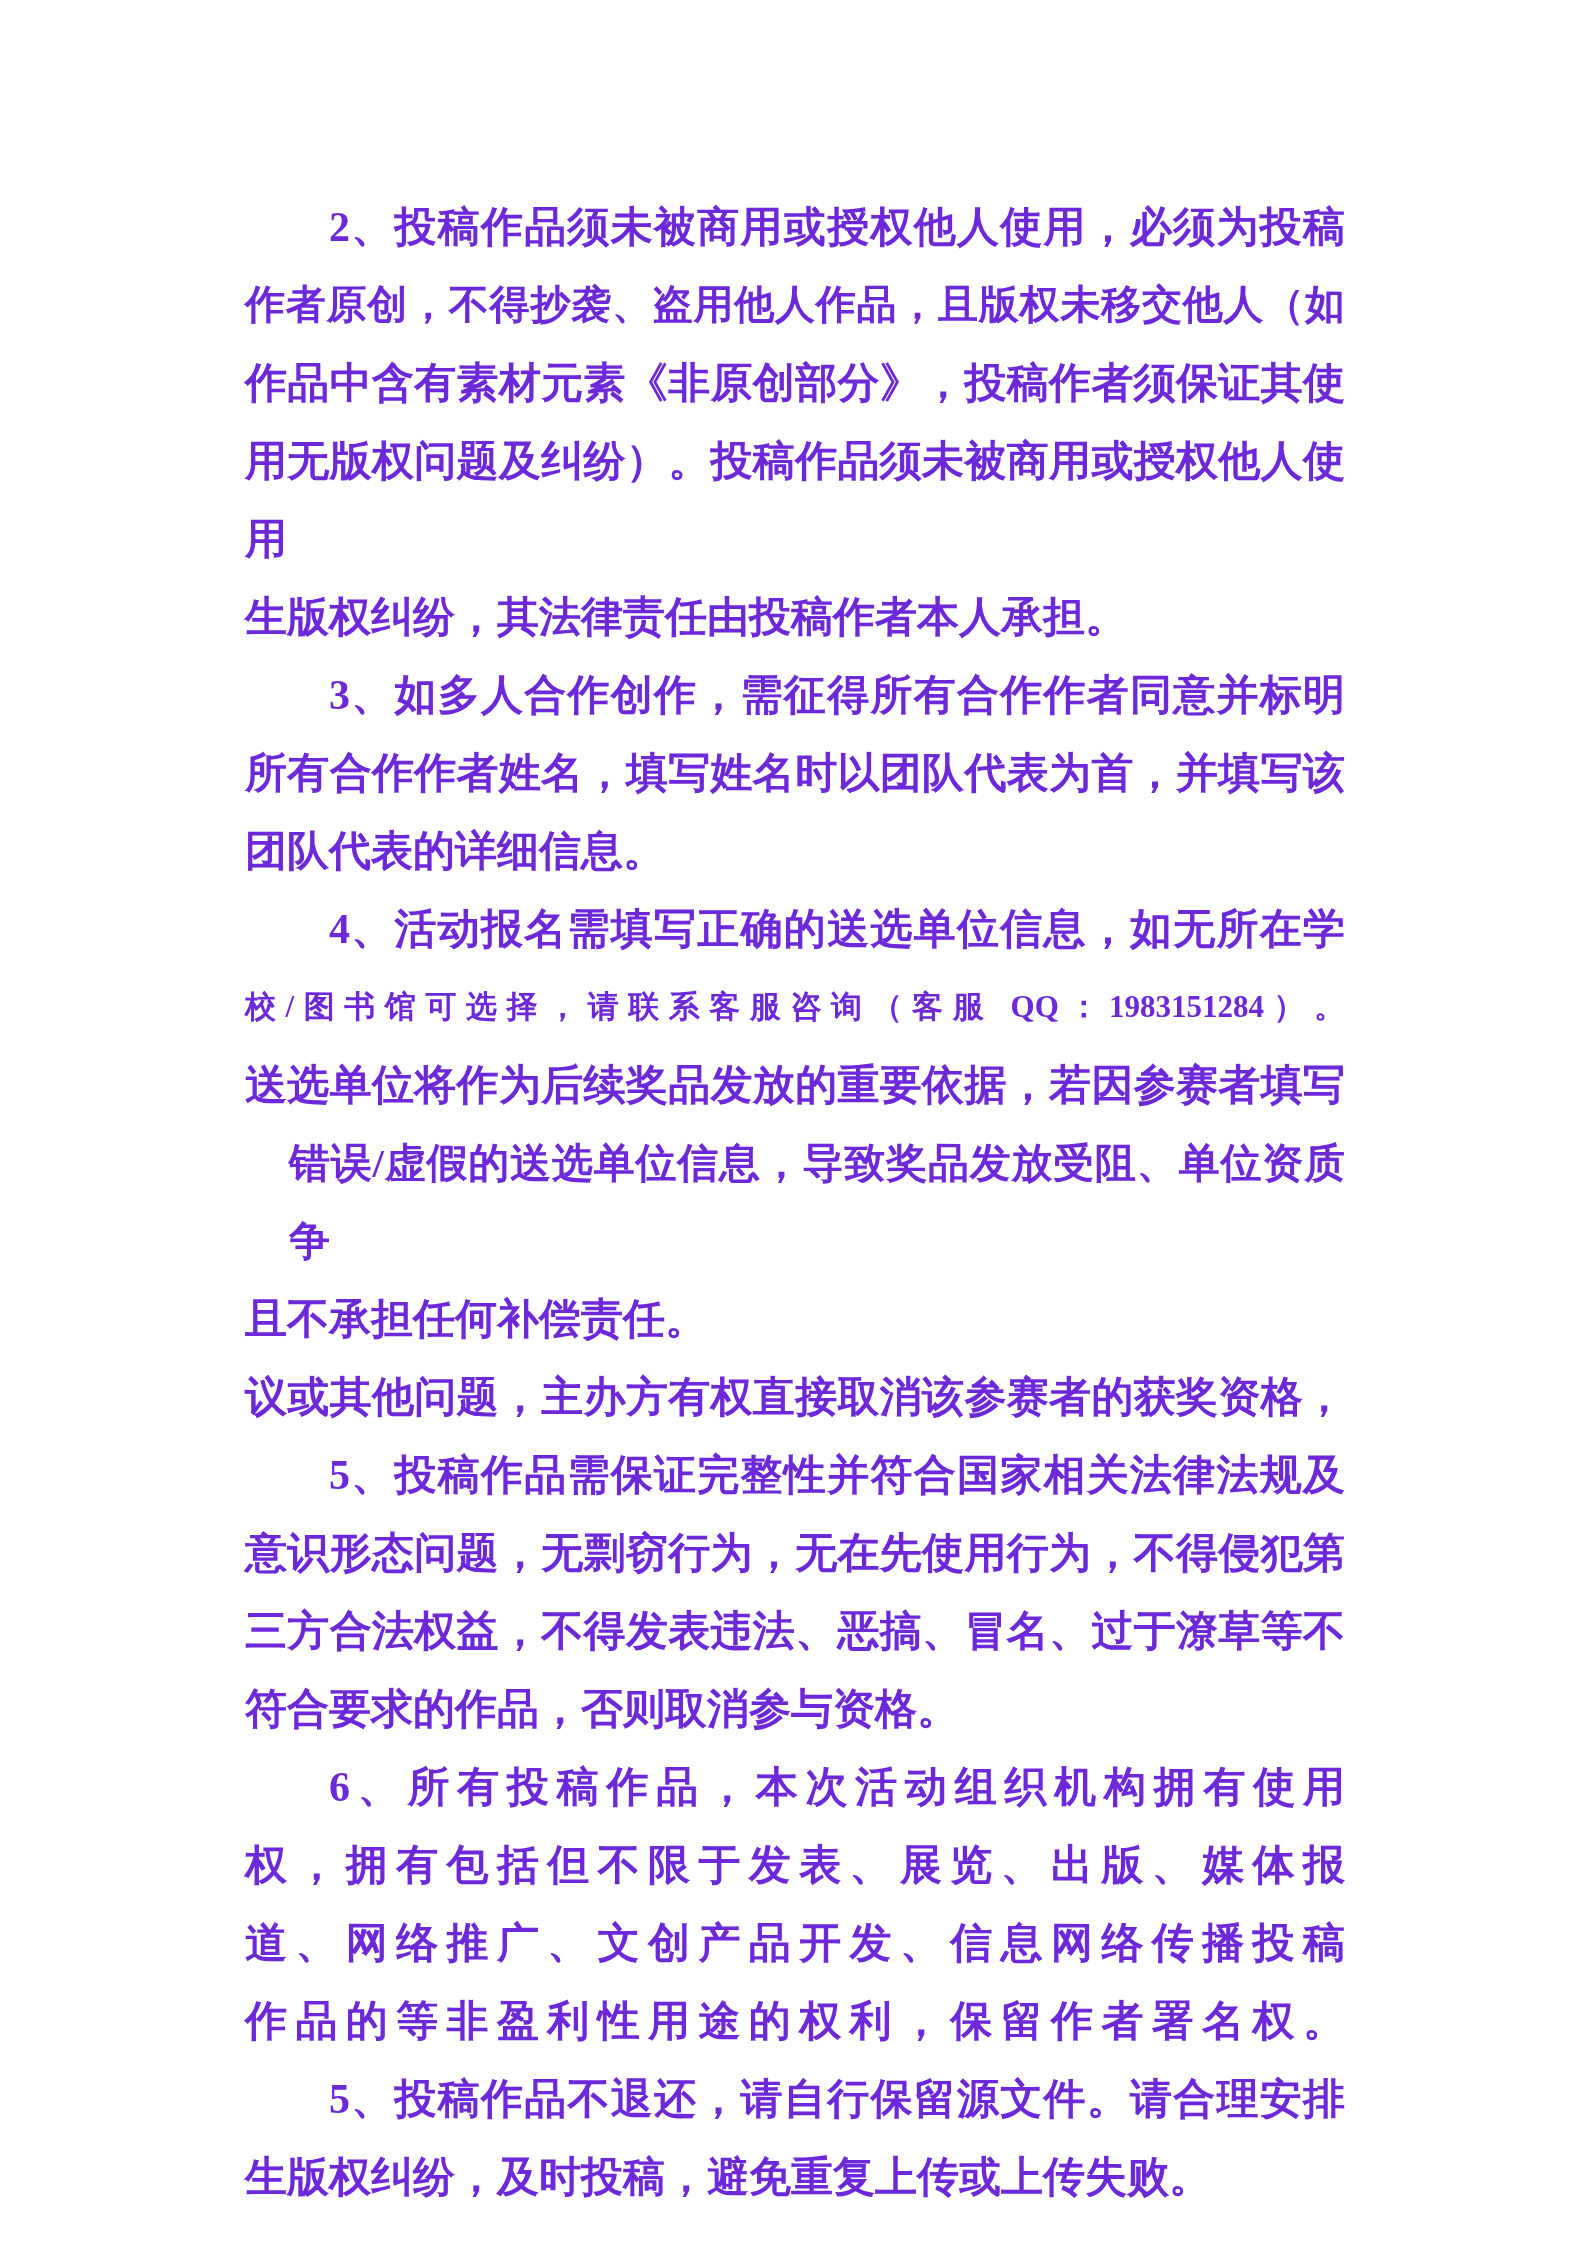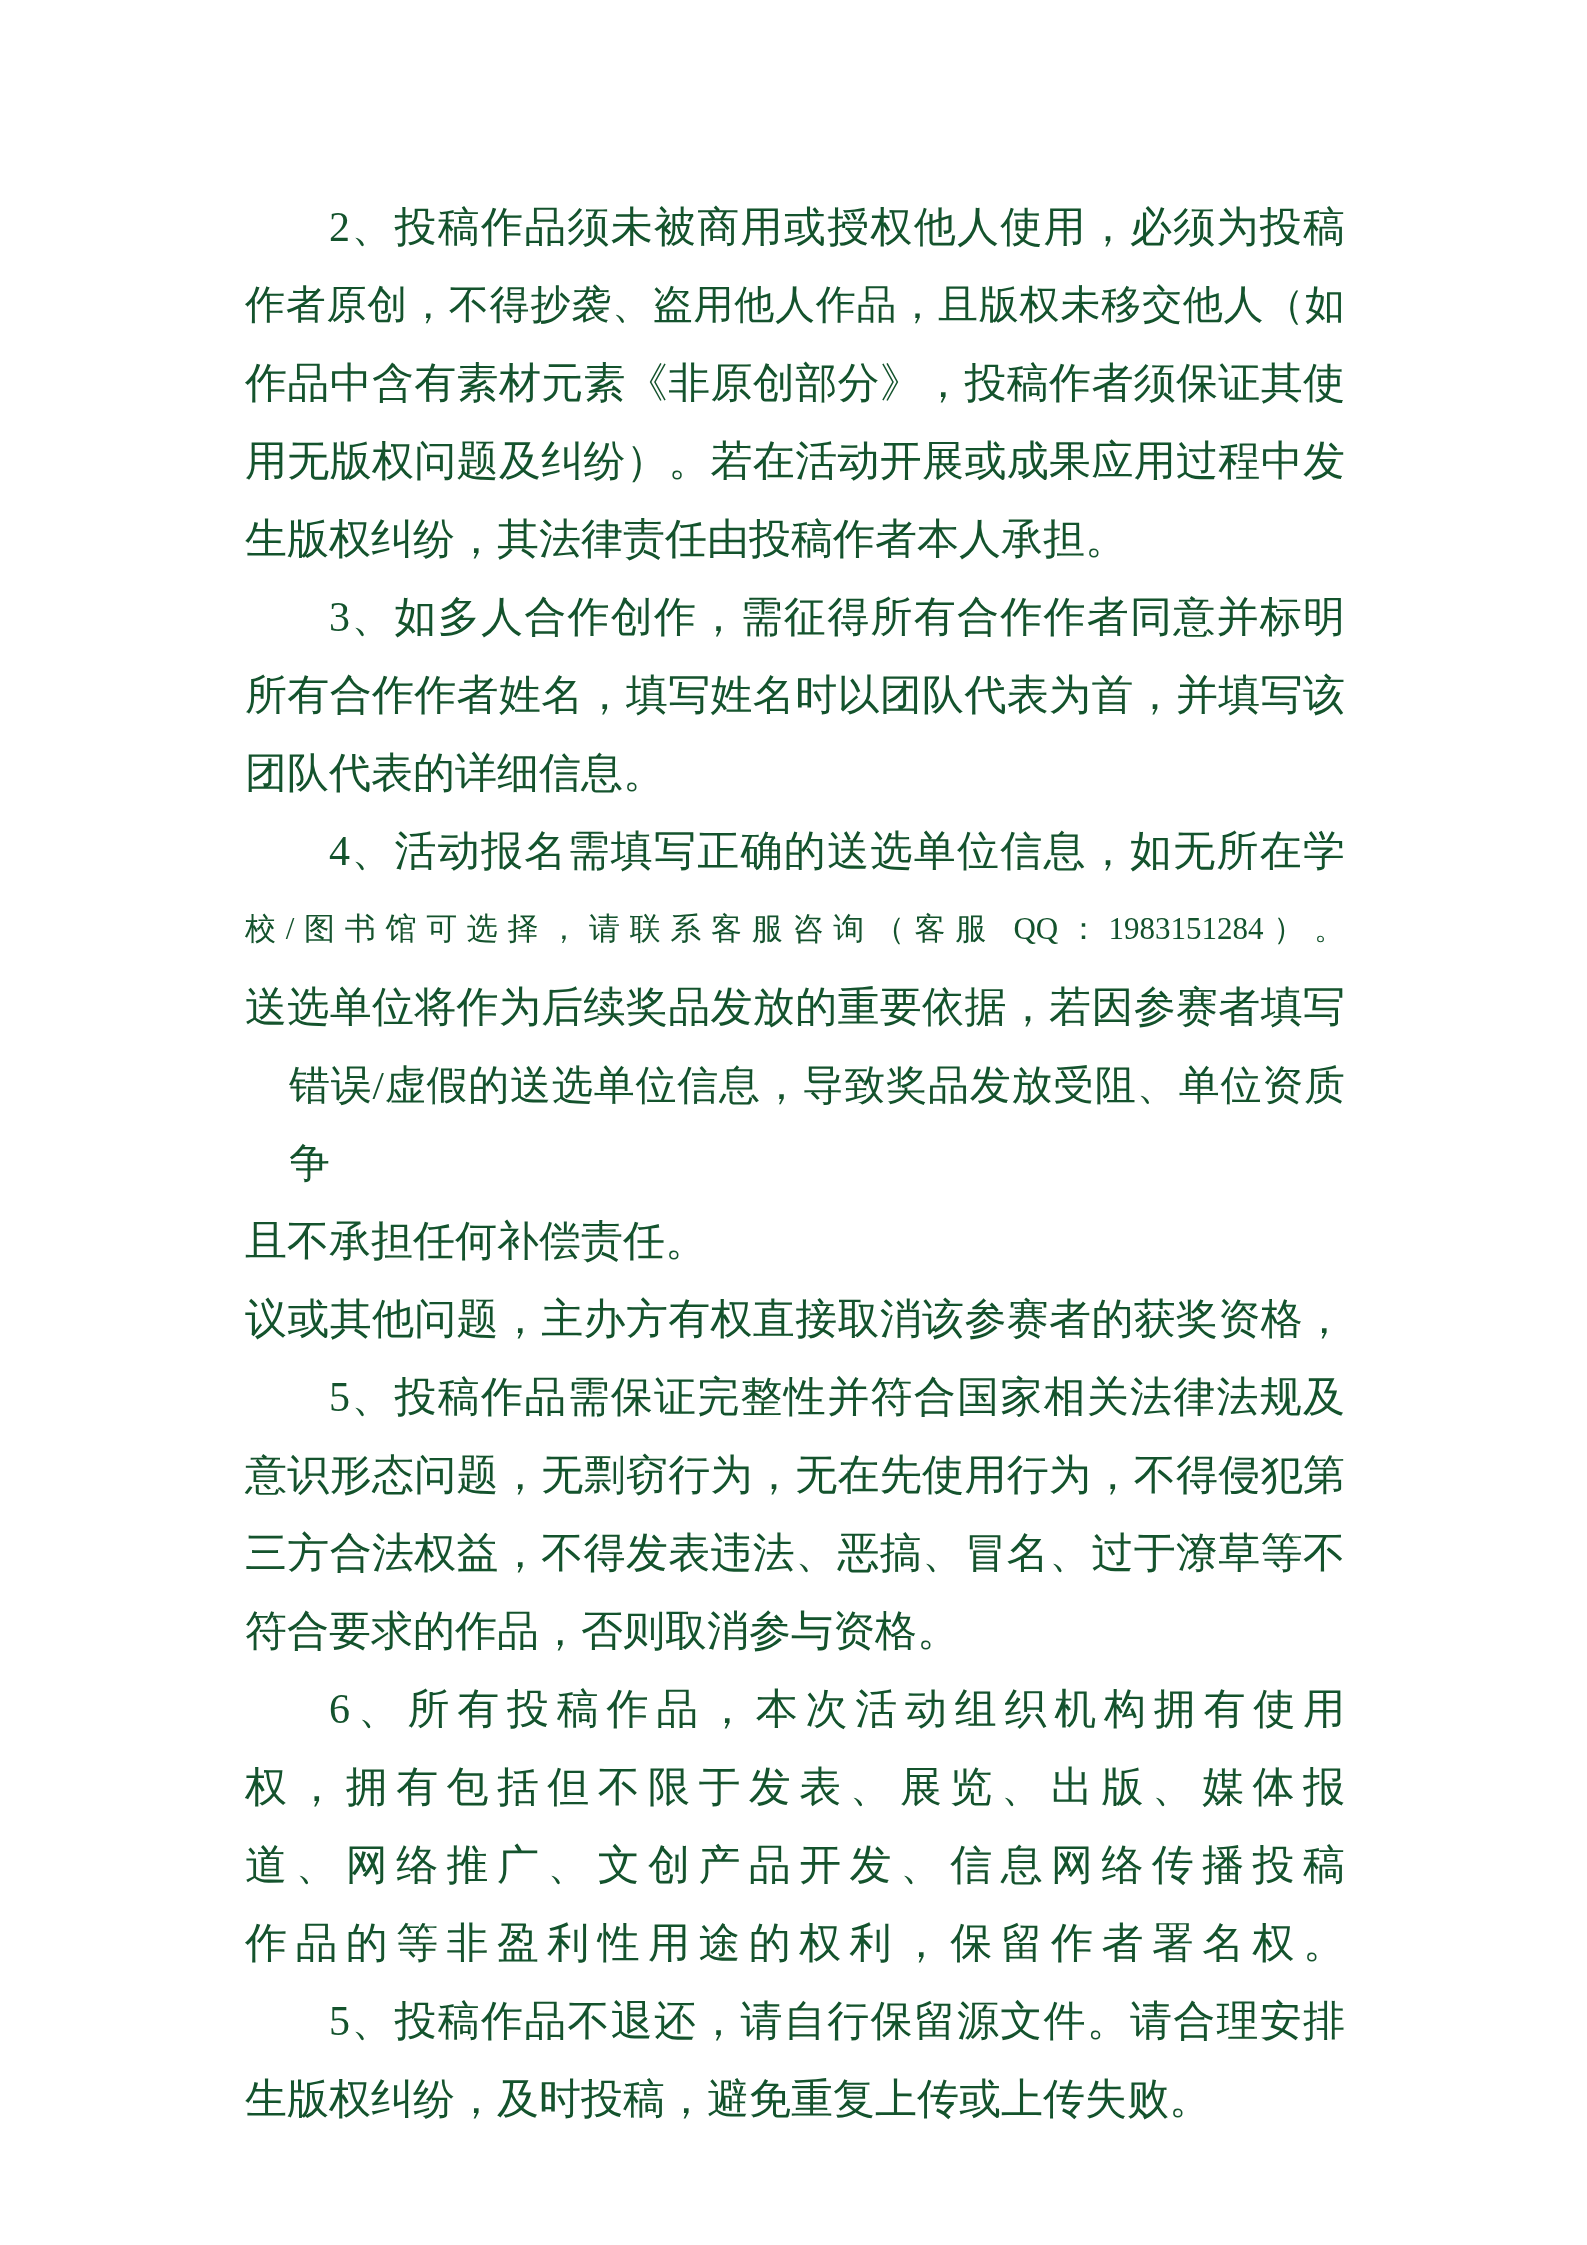--- a/index.html
+++ b/index.html
@@ -27,43 +27,43 @@
   .doc {
     width: 1100px;
   }
   .paragraph {
     margin: 0;
     padding: 0;
   }
   .line {
     font-size: 42px;
     line-height: 78px;
-    color: #14532d;
+    color: #6d28d9;
     text-align: justify;
     text-align-last: justify;
-    font-weight: 400;
+    font-weight: 700;
     letter-spacing: 0;
   }
   .line.indent {
     text-indent: 84px;
   }
   .line.end {
     text-align-last: left;
   }
 </style>
 </head>
 <body>
 
 <div class="page">
   <div class="doc" id="doc">
       <div class="paragraph">
         <div class="line indent">2、投稿作品须未被商用或授权他人使用，必须为投稿</div>
         <div class="line" style="font-size: 40px;">作者原创，不得抄袭、盗用他人作品，且版权未移交他人（如</div>
         <div class="line">作品中含有素材元素《非原创部分》，投稿作者须保证其使</div>
-        <div class="line">用无版权问题及纠纷）。若在活动开展或成果应用过程中发</div>
+        <div class="line">用无版权问题及纠纷）。投稿作品须未被商用或授权他人使用</div>
         <div class="line end">生版权纠纷，其法律责任由投稿作者本人承担。</div>
       </div>
       <div class="paragraph">
         <div class="line indent">3、如多人合作创作，需征得所有合作作者同意并标明</div>
         <div class="line">所有合作作者姓名，填写姓名时以团队代表为首，并填写该</div>
         <div class="line end">团队代表的详细信息。</div>
       </div>
       <div class="paragraph">
         <div class="line indent">4、活动报名需填写正确的送选单位信息，如无所在学</div>
         <div class="line" style="font-size: 31px;">校/图书馆可选择，请联系客服咨询（客服 QQ：1983151284）。</div>

